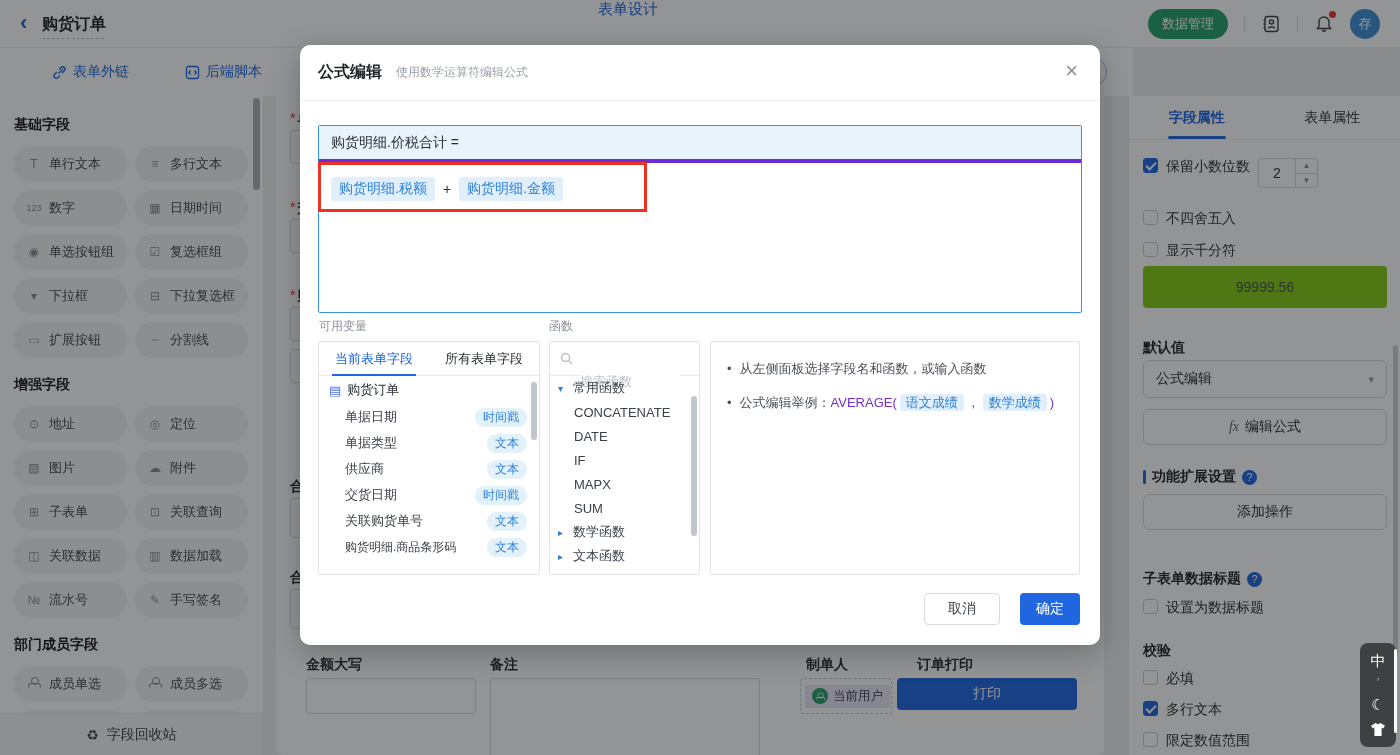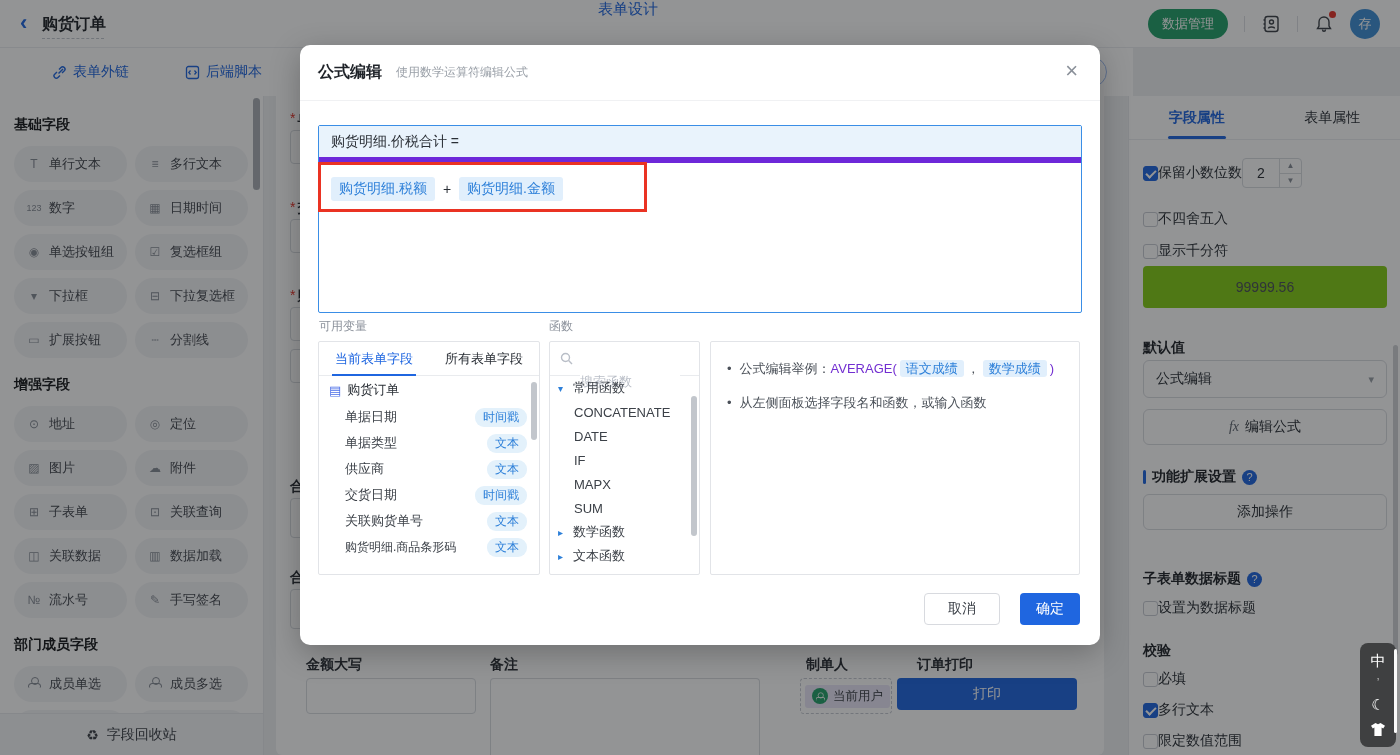--- a/index.html
+++ b/index.html
@@ -55,21 +55,21 @@
   .user-chip .g-av .person-icon { transform:scale(.75); }
   .user-chip .g-av .person-icon::before,.user-chip .g-av .person-icon::after { border-color:#fff; }
   .print-btn { position:absolute; background:#1F66E0; color:#fff; border-radius:4px; display:flex; align-items:center; justify-content:center; font-size:14px; cursor:pointer; }
 
   
   .rpanel { position:absolute; left:1128px; top:96px; width:272px; height:659px; background:#fff; border-left:1px solid #e8eaed; }
   .rtabs { position:absolute; left:0; top:0; width:100%; height:44px; border-bottom:1px solid #ebedf0; display:flex; }
   .rtab { flex:1; display:flex; align-items:center; justify-content:center; font-size:14px; color:#2a2f36; cursor:pointer; position:relative; }
   .rtab.active { color:#1F66E0; font-weight:600; }
   .rtab.active::after { content:""; position:absolute; bottom:0; left:50%; transform:translateX(-50%); width:58px; height:3px; background:#1F66E0; border-radius:2px; }
-  .prop { position:absolute; left:14px; display:flex; align-items:center; font-size:14px; color:#2a2f36; }
+  .prop { position:absolute; left:14px; display:flex; gap:8px; font-size:14px; color:#2a2f36; }
   .cb { width:15px; height:15px; border:1px solid #c8ccd4; border-radius:3px; background:#fff; display:inline-block; position:relative; flex:0 0 15px; cursor:pointer; }
   .cb.checked { background:#1F66E0; border-color:#1F66E0; }
   .cb.checked::after { content:""; position:absolute; left:4px; top:1px; width:4px; height:8px; border:solid #fff; border-width:0 2px 2px 0; transform:rotate(45deg); }
   .stepper { display:flex; border:1px solid #d9dce1; border-radius:4px; height:30px; overflow:hidden; }
   .step-val { width:36px; display:flex; align-items:center; justify-content:center; font-size:14px; }
   .step-arrows { width:22px; border-left:1px solid #d9dce1; display:flex; flex-direction:column; }
   .step-arrows span { flex:1; display:flex; align-items:center; justify-content:center; font-size:8px; color:#868c96; cursor:pointer; }
   .step-arrows span:first-child { border-bottom:1px solid #d9dce1; }
   .preview-box { position:absolute; left:14px; width:244px; height:42px; background:#84cc16; border-radius:4px; display:flex; align-items:center; justify-content:center; color:#4a5058; font-size:14px; }
   .sec-label { position:absolute; left:14px; font-size:14px; font-weight:700; color:#1f2329; display:flex; align-items:center; gap:6px; }
@@ -84,21 +84,21 @@
   
   .overlay { position:absolute; inset:0; background:rgba(15,17,20,0.45); z-index:50; }
 
   
   .modal { position:absolute; left:300px; top:45px; width:800px; height:600px; background:#fff; border-radius:10px; box-shadow:0 8px 30px rgba(0,0,0,.25); z-index:60; }
   .m-head { position:absolute; left:0; top:0; width:100%; height:56px; border-bottom:1px solid #f0f1f3; display:flex; align-items:center; padding:0 18px; }
   .m-title { font-size:16px; font-weight:700; color:#1f2329; }
   .m-sub { font-size:12px; color:#9aa0a8; margin-left:14px; }
   .m-close { position:absolute; right:22px; top:14px; font-size:22px; color:#8a9099; cursor:pointer; line-height:24px; }
   .editor { position:absolute; left:18px; top:80px; width:764px; height:188px; border:1px solid #3a8ee6; border-radius:2px; background:#fff; }
-  .editor-band { height:37px; background:#e9f3fc; border-bottom:6px solid #6d28d9; display:flex; align-items:center; padding:0 12px; font-size:14px; color:#2a2f36; }
+  .editor-band { height:37px; background:#e9f3fc; border-bottom:4px solid #6d28d9; display:flex; align-items:center; padding:0 12px; font-size:14px; color:#2a2f36; }
   .editor-body { padding:14px 12px; display:flex; align-items:center; gap:8px; flex-wrap:wrap; }
   .token-chip { background:#e1effc; color:#2E80D9; font-size:14px; padding:3px 8px; border-radius:3px; cursor:pointer; }
   .token-op { color:#2a2f36; font-size:14px; }
   .red-annot { position:absolute; left:18px; top:117px; width:329px; height:50px; border:3px solid #EA3323; z-index:5; pointer-events:none; }
   .panel-label { position:absolute; top:273px; font-size:12px; color:#8b919b; }
   .m-panel { position:absolute; top:296px; height:234px; border:1px solid #e2e4e8; border-radius:2px; background:#fff; overflow:hidden; }
   .vtabs { height:34px; border-bottom:1px solid #e9ebee; display:flex; }
   .vtab { flex:1; display:flex; align-items:center; justify-content:center; font-size:13px; color:#2a2f36; cursor:pointer; position:relative; }
   .vtab.active { color:#1F66E0; }
   .vtab.active::after { content:""; position:absolute; bottom:-1px; left:50%; transform:translateX(-50%); width:84px; height:2px; background:#1F66E0; }
@@ -503,24 +503,24 @@
       </div>
       <div class="fn-group">
         <span class="fn-chev">▸</span>
         <span>文本函数</span>
       </div>
       <div class="pscroll" style="top:54px; height:140px;"></div>
     </div>
 
     <div class="m-panel tips" style="left:410px; width:370px;">
       <div class="tip-line">
+        <span>从左侧面板选择字段名和函数，或输入函数</span>
+      </div>
+      <div class="tip-line">
         <span><span>公式编辑举例：</span><span class="fn-purple">AVERAGE(</span><span class="mini-chip">语文成绩</span><span>，</span><span class="mini-chip">数学成绩</span><span class="fn-purple">)</span></span>
-      </div>
-      <div class="tip-line">
-        <span>从左侧面板选择字段名和函数，或输入函数</span>
       </div>
     </div>
 
     <div class="m-footer">
       <span class="btn-cancel">取消</span>
       <span class="btn-ok">确定</span>
     </div>
   </div>
 
   <div class="floatbar">

